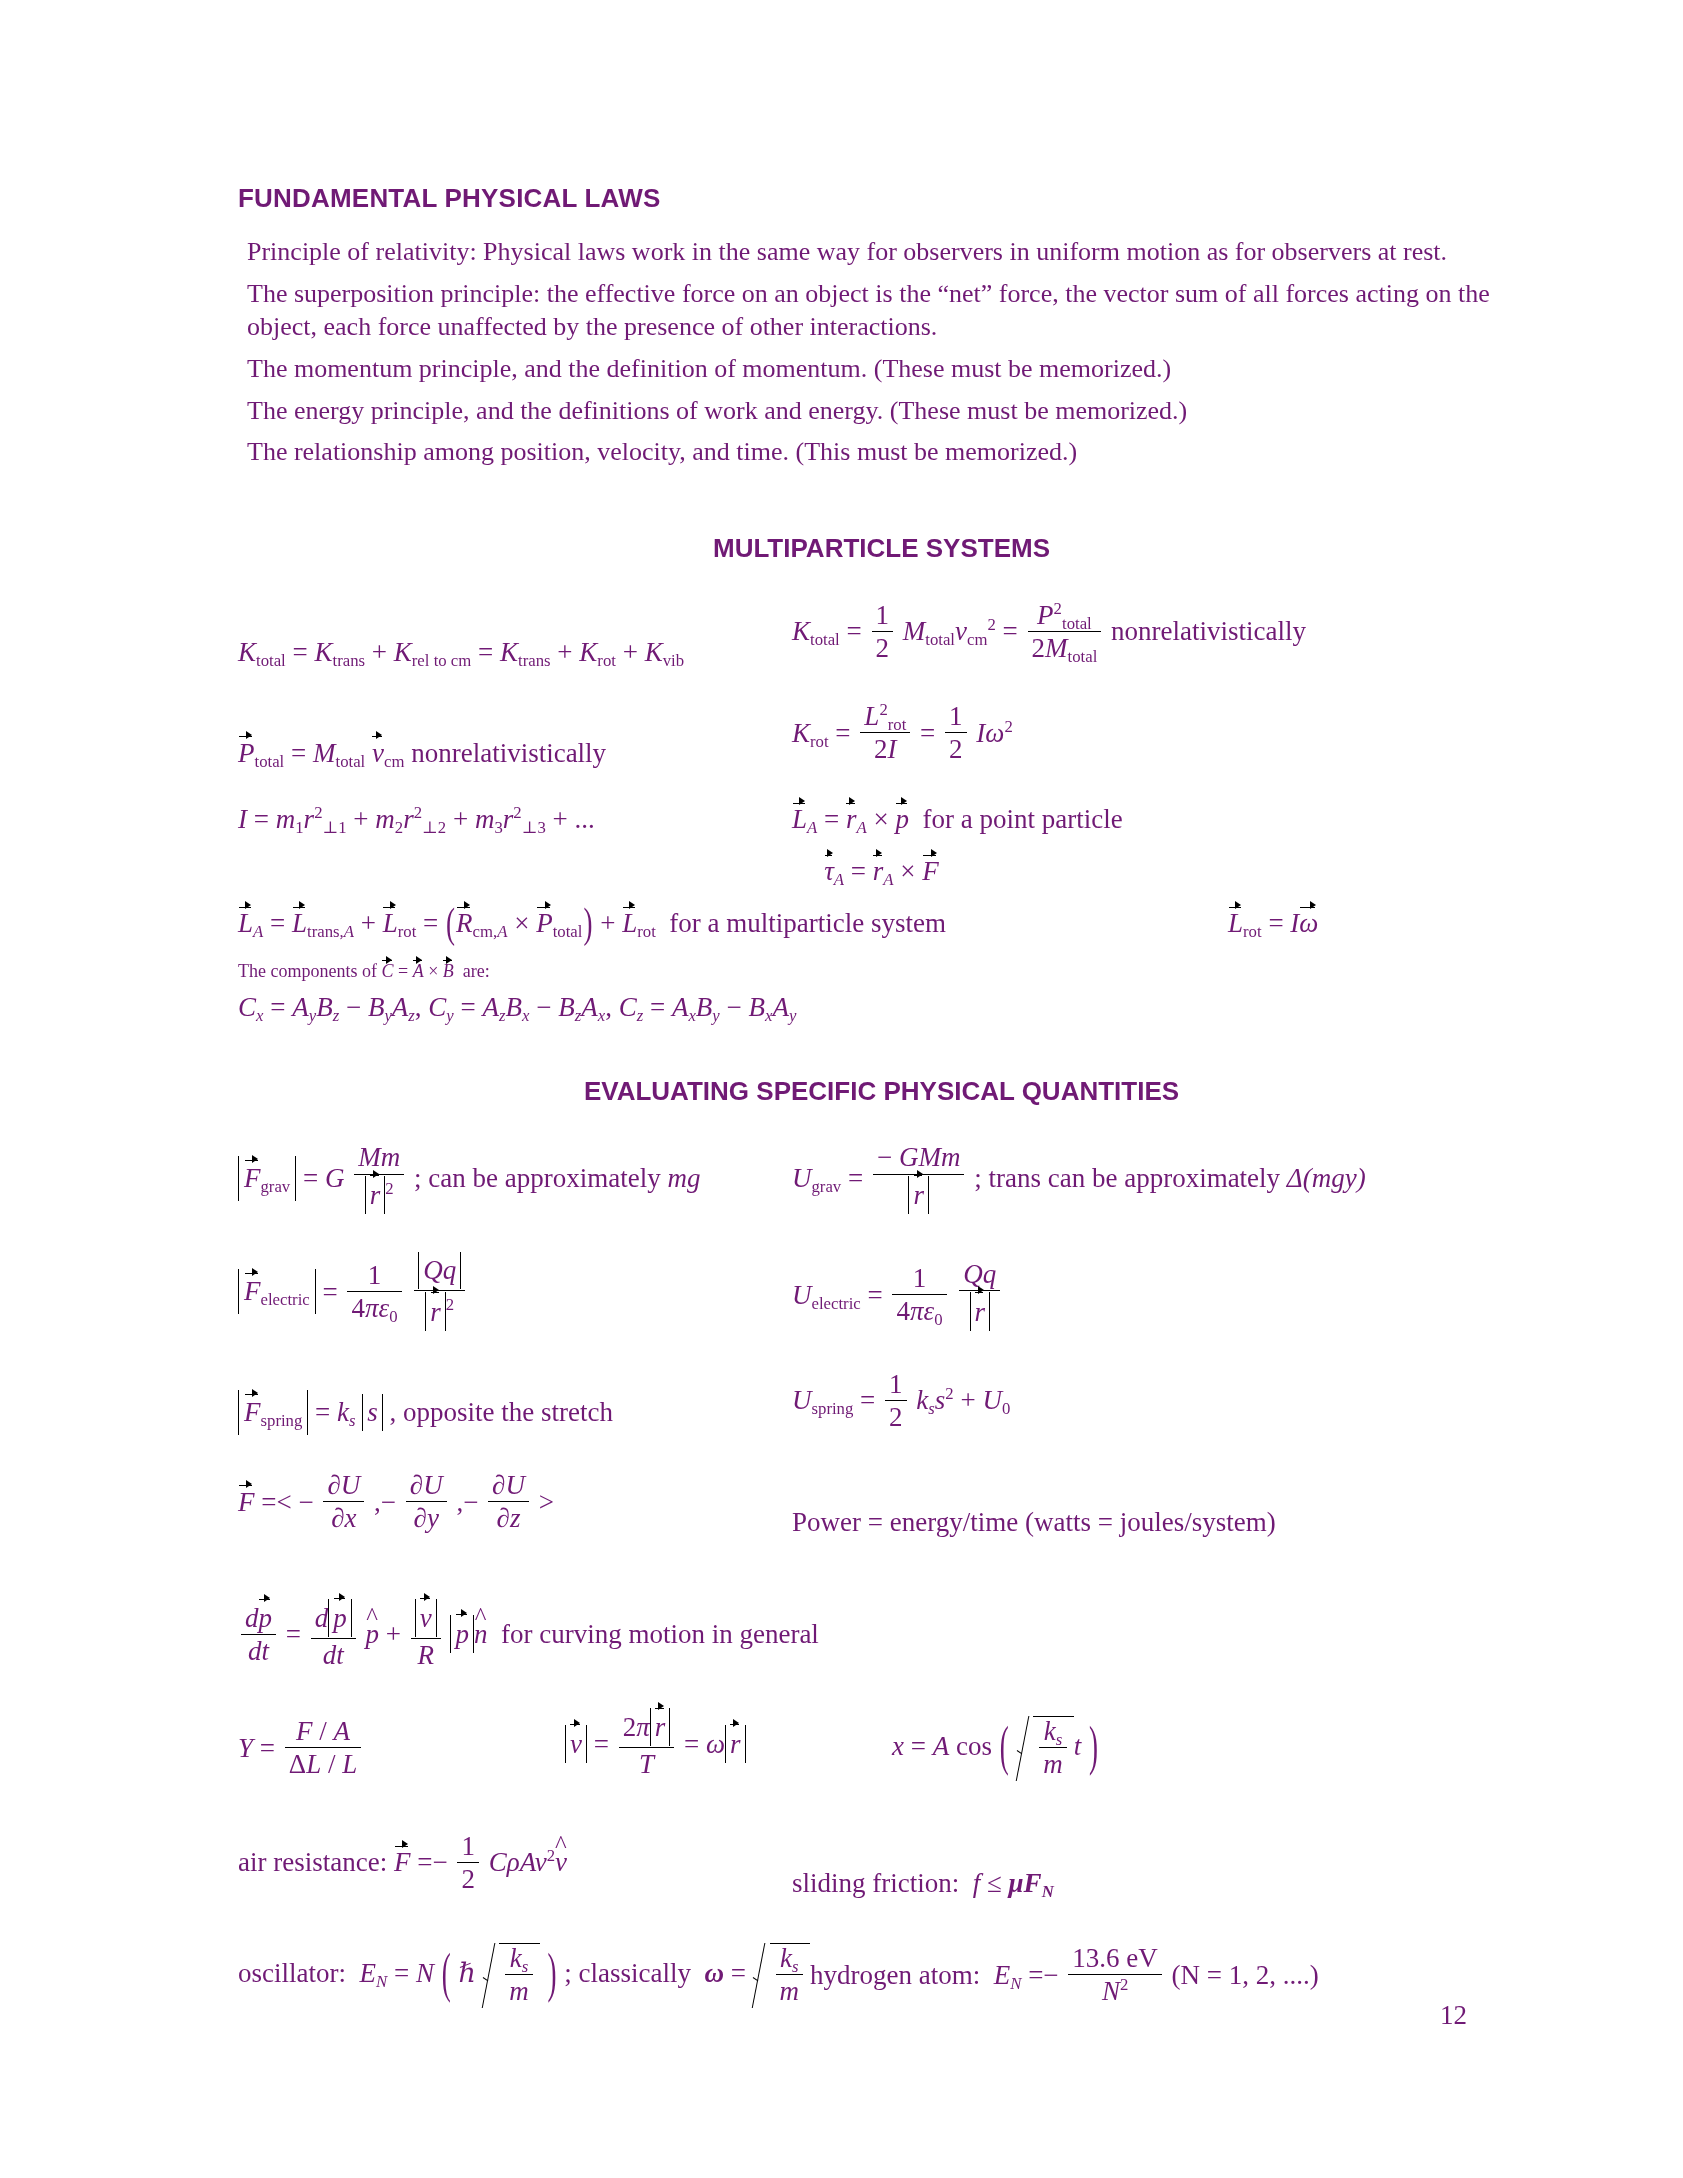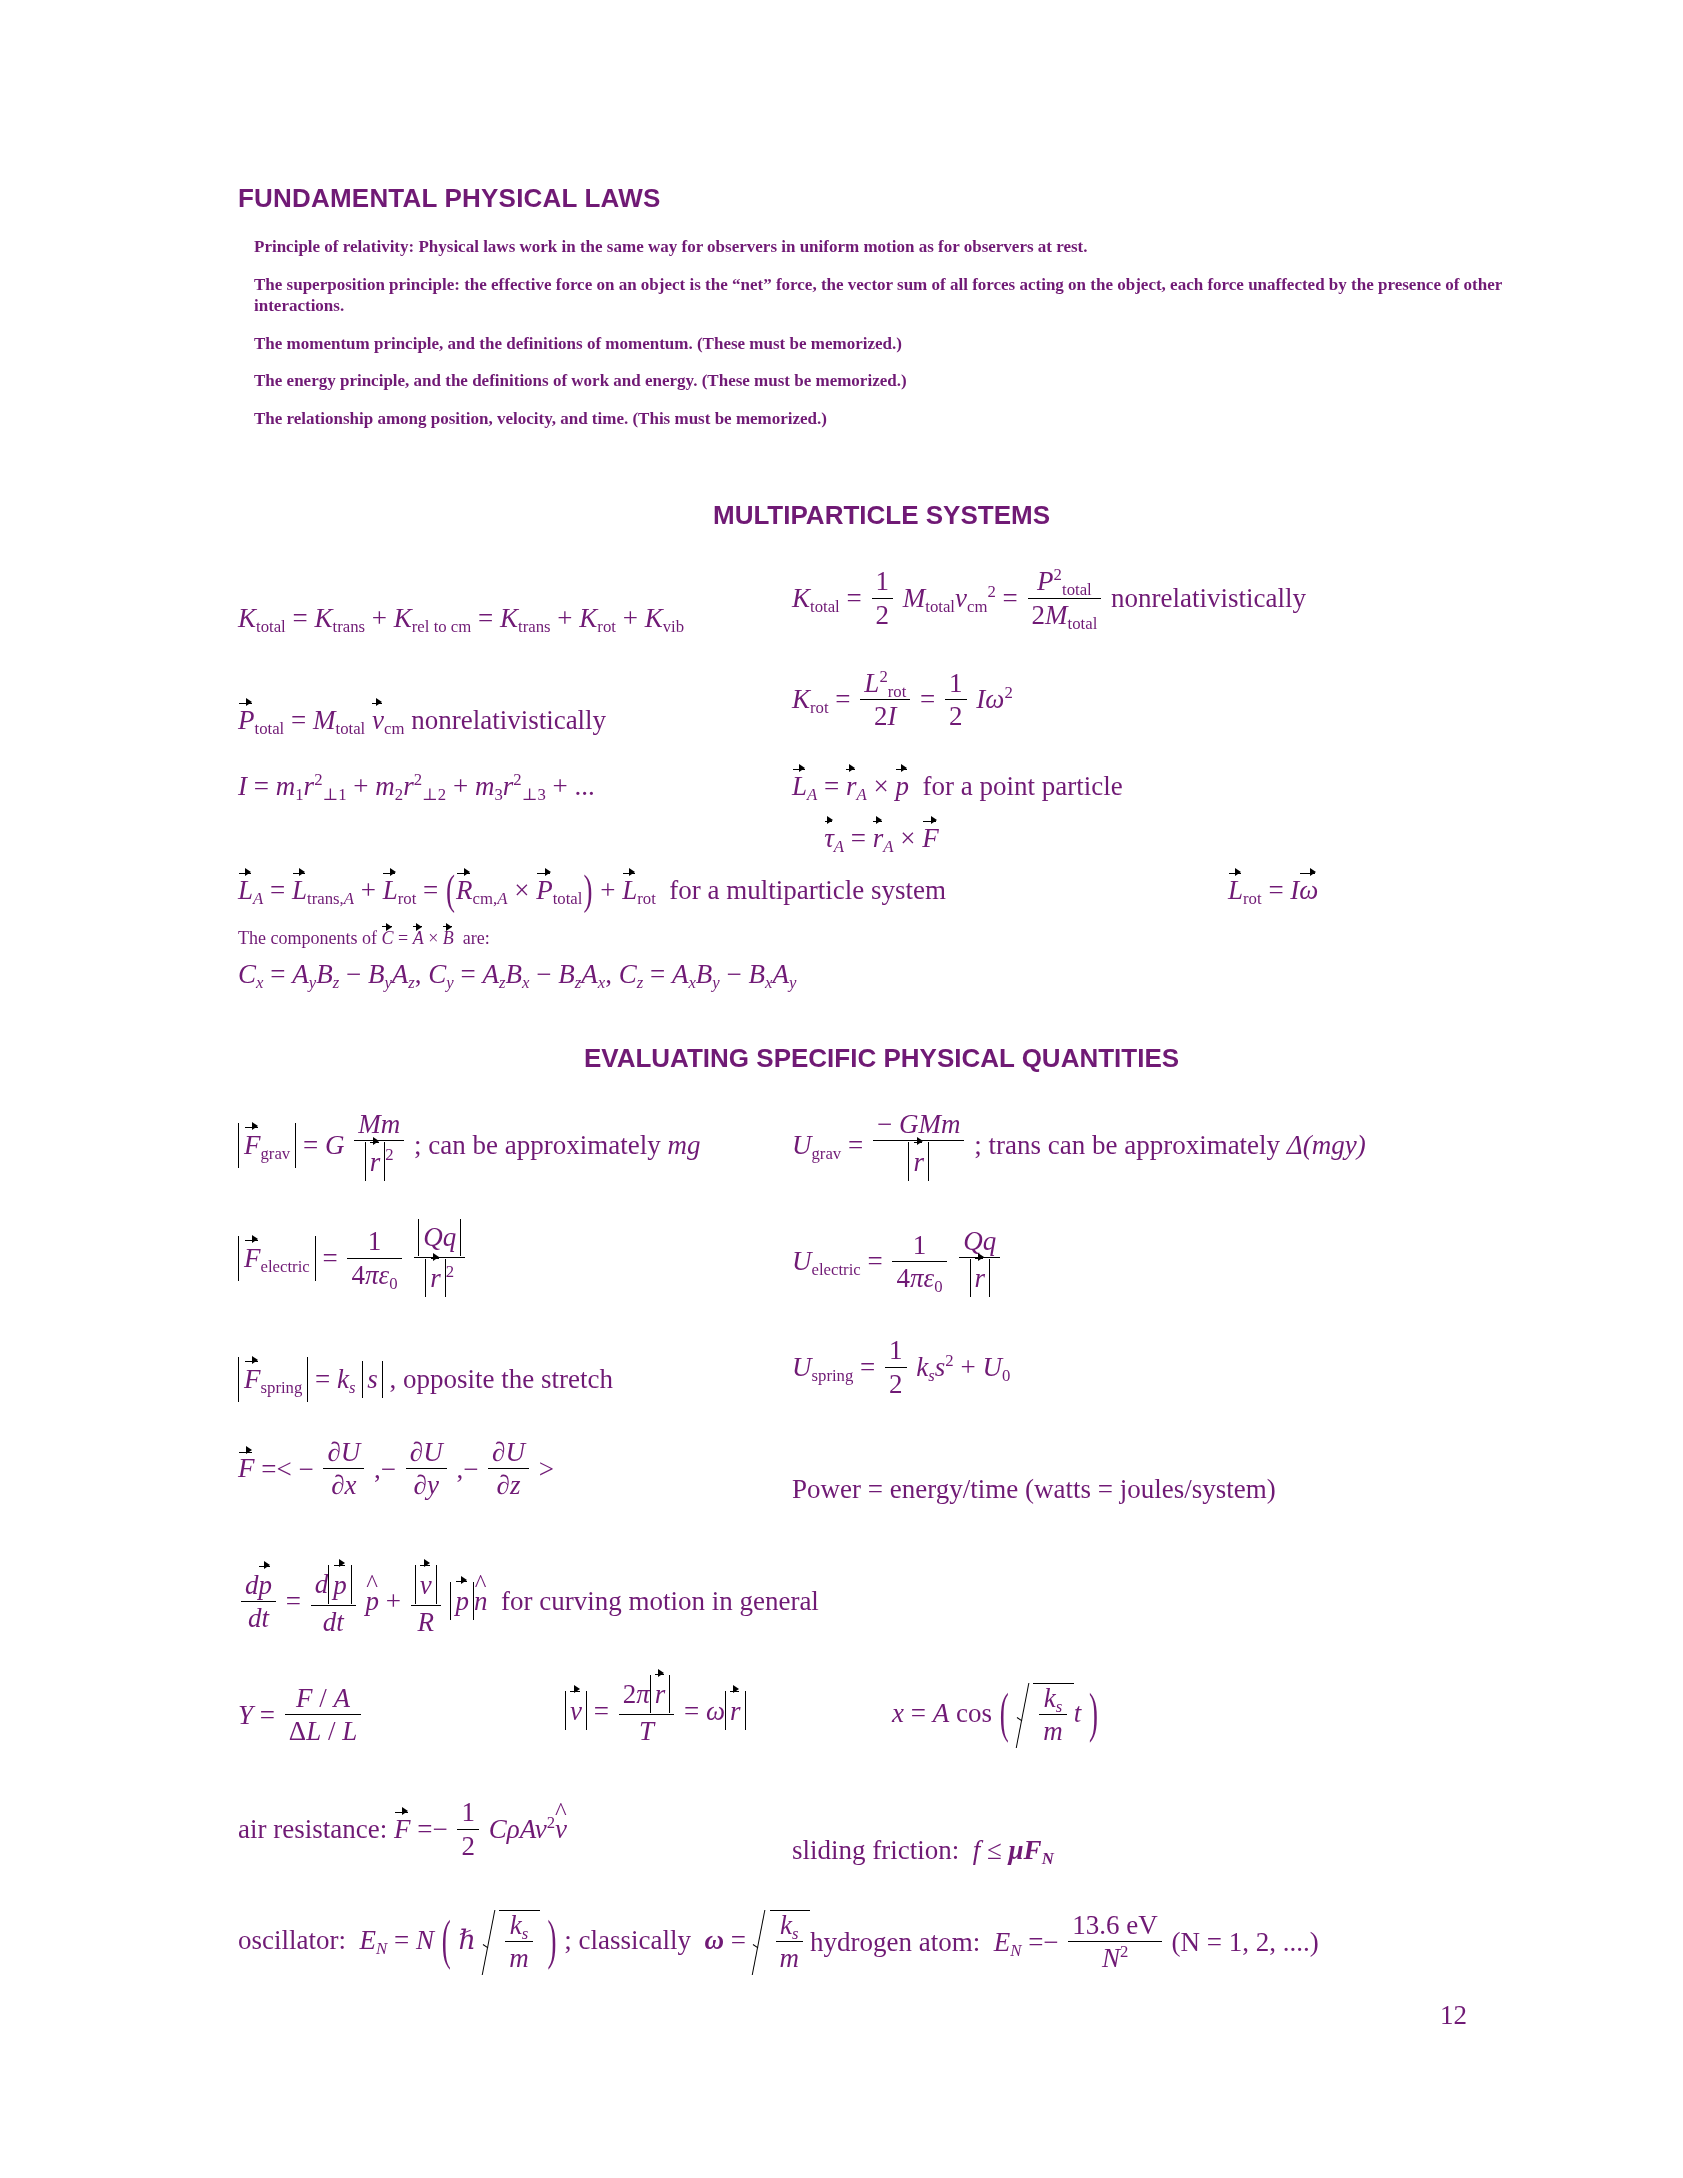--- a/index.html
+++ b/index.html
@@ -33,25 +33,24 @@
   }
   h2.section-head-center {
     font-family: "Liberation Sans", "DejaVu Sans", sans-serif;
     font-size: 26px;
     font-weight: bold;
     margin: 0;
     text-align: center;
   }
 
   p.lawline {
-    font-size: 17px;
+    font-size: 26px;
     line-height: 1.265;
-    margin: 16px;
+    margin: 9px;
     white-space: normal;
-    font-weight: bold;
   }
 
   .eq {
     font-family: "Liberation Serif", "DejaVu Serif", serif;
     font-size: 27px;
     font-style: normal;
     line-height: 1.0;
     white-space: nowrap;
   }
   .it { font-style: italic; }
@@ -214,21 +213,21 @@
 </head>
 <body>
 
 <div class="page">
   <div class="content">
 
     <h1 class="section-head">FUNDAMENTAL PHYSICAL LAWS</h1>
 
     <p class="lawline">Principle of relativity: Physical laws work in the same way for observers in uniform motion as for observers at rest.</p>
     <p class="lawline">The superposition principle: the effective force on an object is the “net” force, the vector sum of all forces acting on the object, each force unaffected by the presence of other interactions.</p>
-    <p class="lawline">The momentum principle, and the definitions of momentum. (These must be memorized.)</p>
+    <p class="lawline">The momentum principle, and the definition of momentum. (These must be memorized.)</p>
     <p class="lawline">The energy principle, and the definitions of work and energy. (These must be memorized.)</p>
     <p class="lawline">The relationship among position, velocity, and time. (This must be memorized.)</p>
 
     <div class="spacer-lg"></div>
 
     <h2 class="section-head-center">MULTIPARTICLE SYSTEMS</h2>
 
     <div class="spacer-md"></div>
 
     <div class="row">

